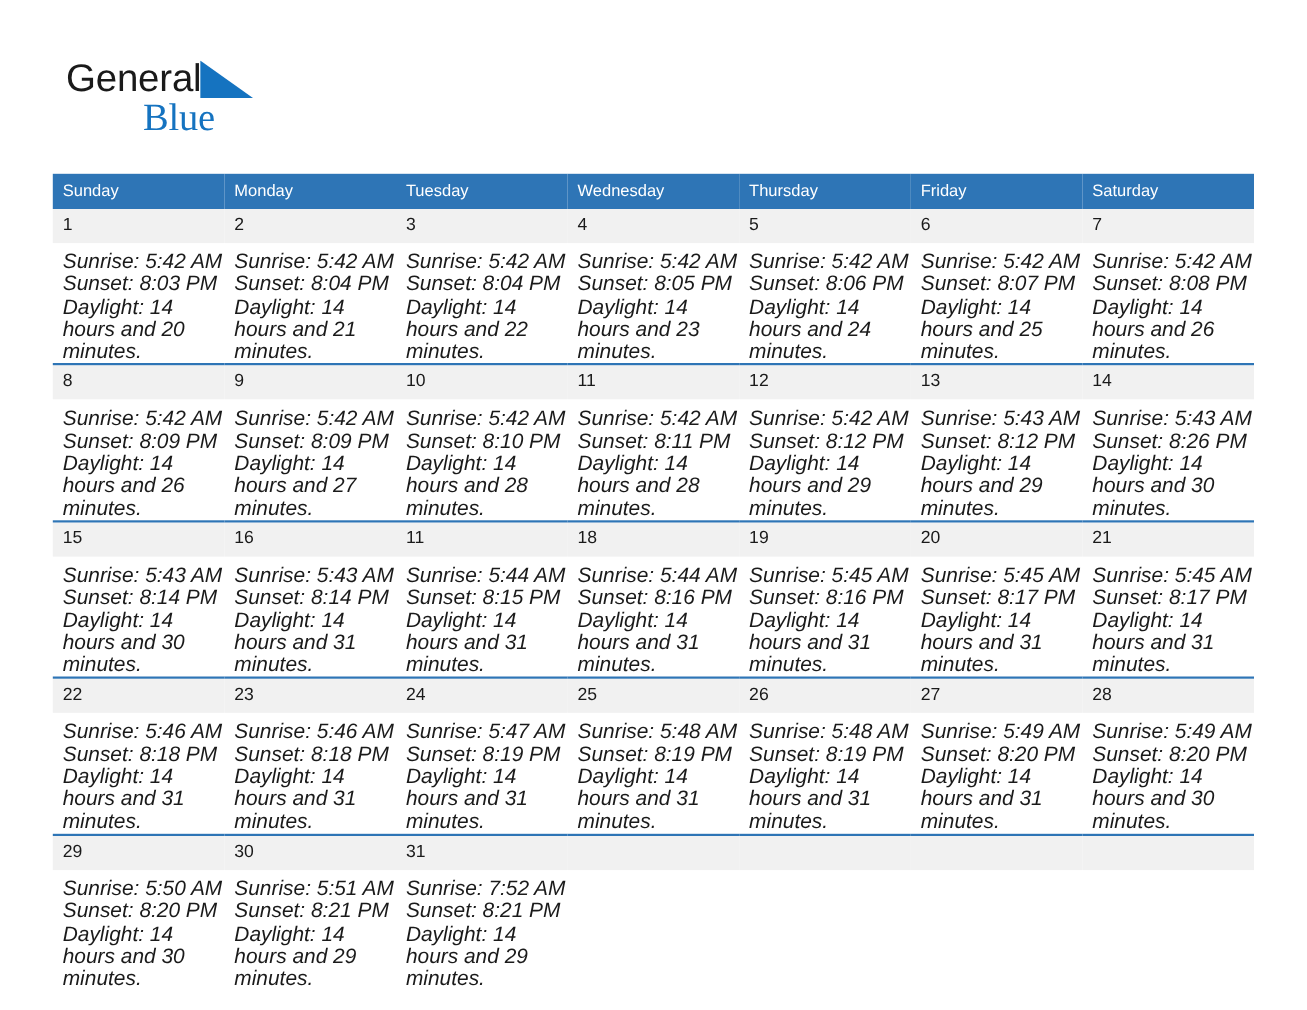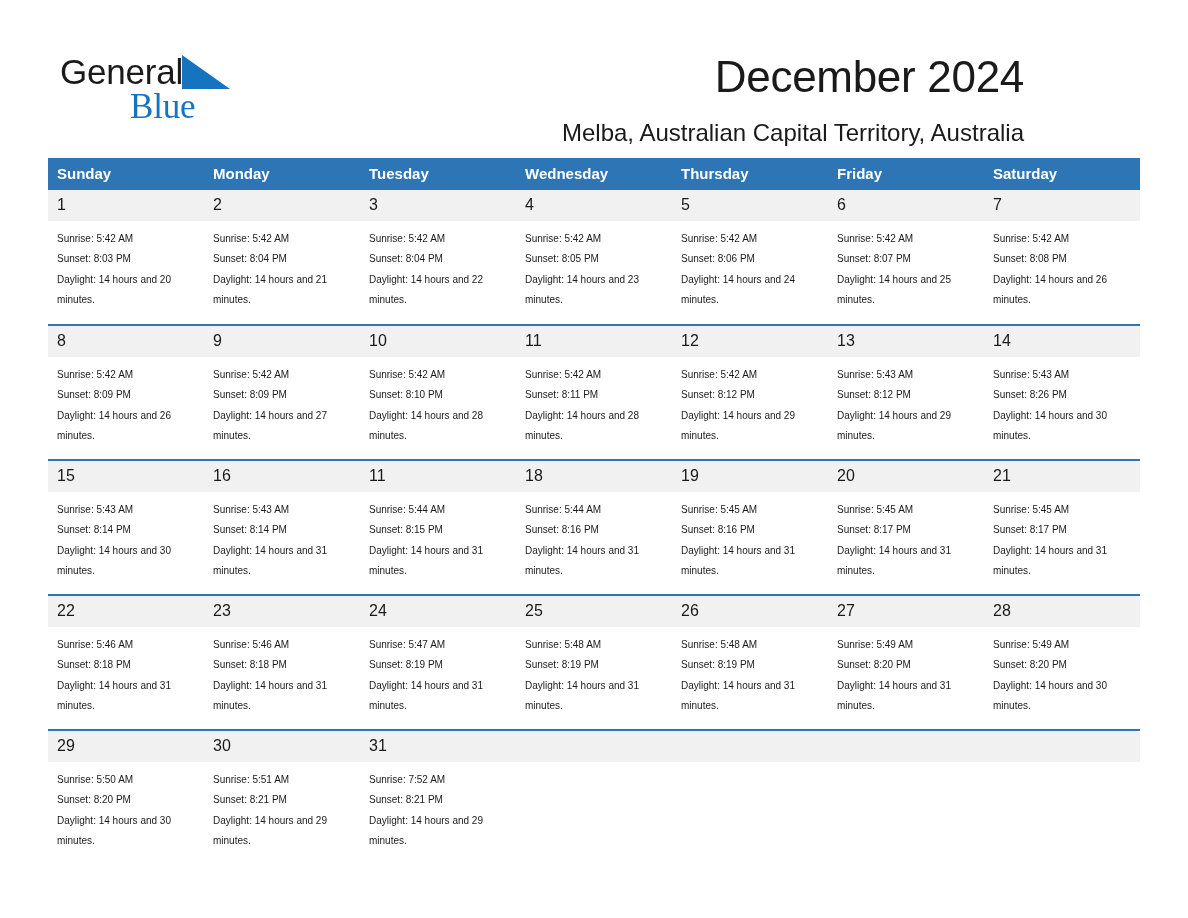--- a/index.html
+++ b/index.html
@@ -99,21 +99,21 @@
     border-collapse: collapse;
     table-layout: fixed;
   }
 
   .calendar col { width: 156px; }
 
   .dow-head th {
     background: #2e75b6;
     color: #ffffff;
     font-size: 15px;
-    font-weight: bold;
+    font-weight: normal;
     text-align: left;
     padding: 7px 0 8px 9px;
     height: 31px;
     vertical-align: middle;
   }
 
   .week-row > td {
     vertical-align: top;
     padding: 0;
     border-top: 2px solid #2e75b6;
@@ -128,47 +128,44 @@
     line-height: 20px;
     color: #1a1a1a;
     padding: 5px 0 6px 9px;
     height: 31px;
   }
   .daynum.empty { color: transparent; }
 
   .details {
     display: block;
     padding: 8px 6px 0 9px;
-    font-size: 10px;
+    font-size: 19px;
     line-height: 20.3px;
     color: #1a1a1a;
+    font-style: italic;
   }
   .details span { display: block; white-space: nowrap; }
   .details .daylight { white-space: normal; }
 </style>
 </head>
 <body>
 
 <div class="page">
 
   <div class="masthead">
 
     <div class="brand">
       <span class="brand-row1">
         <span class="brand-general">General</span><span class="brand-triangle"><svg width="48" height="34" viewBox="0 0 48 34" xmlns="http://www.w3.org/2000/svg">
               <polygon points="0,0 0,34 48,34" fill="#1573c0"></polygon>
             </svg></span>
       </span>
       <span class="brand-row2">Blue</span>
     </div>
 
-    <div class="title-block">
-      <div class="month-title">December 2024</div>
-      <div class="location-title">Melba, Australian Capital Territory, Australia</div>
-    </div>
 
   </div>
 
   <table class="calendar">
     <colgroup>
       <col>
         <col>
         <col>
         <col>
         <col>

